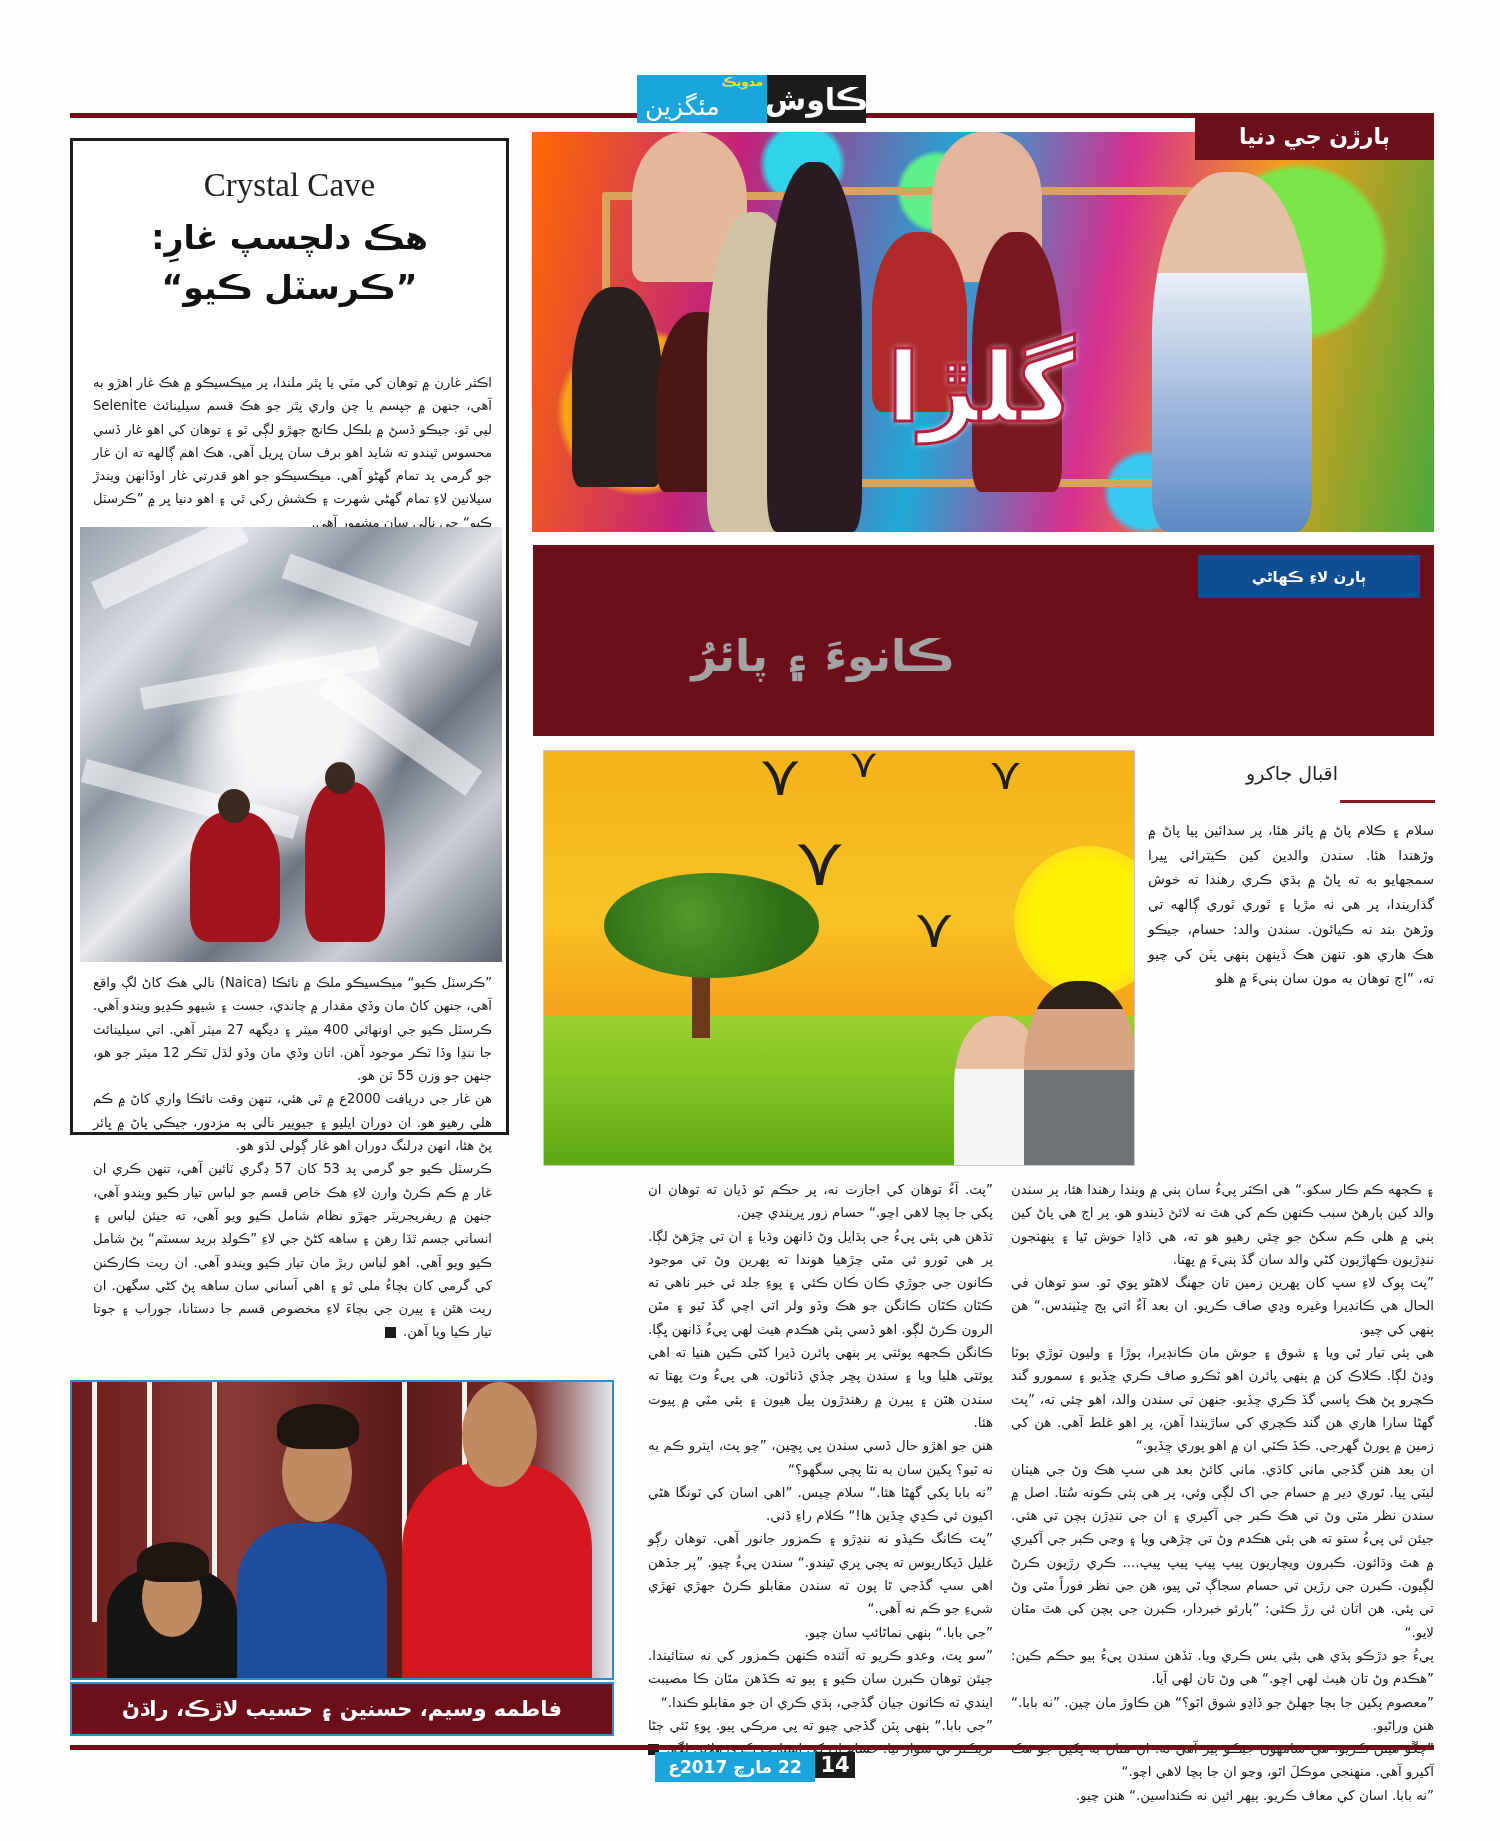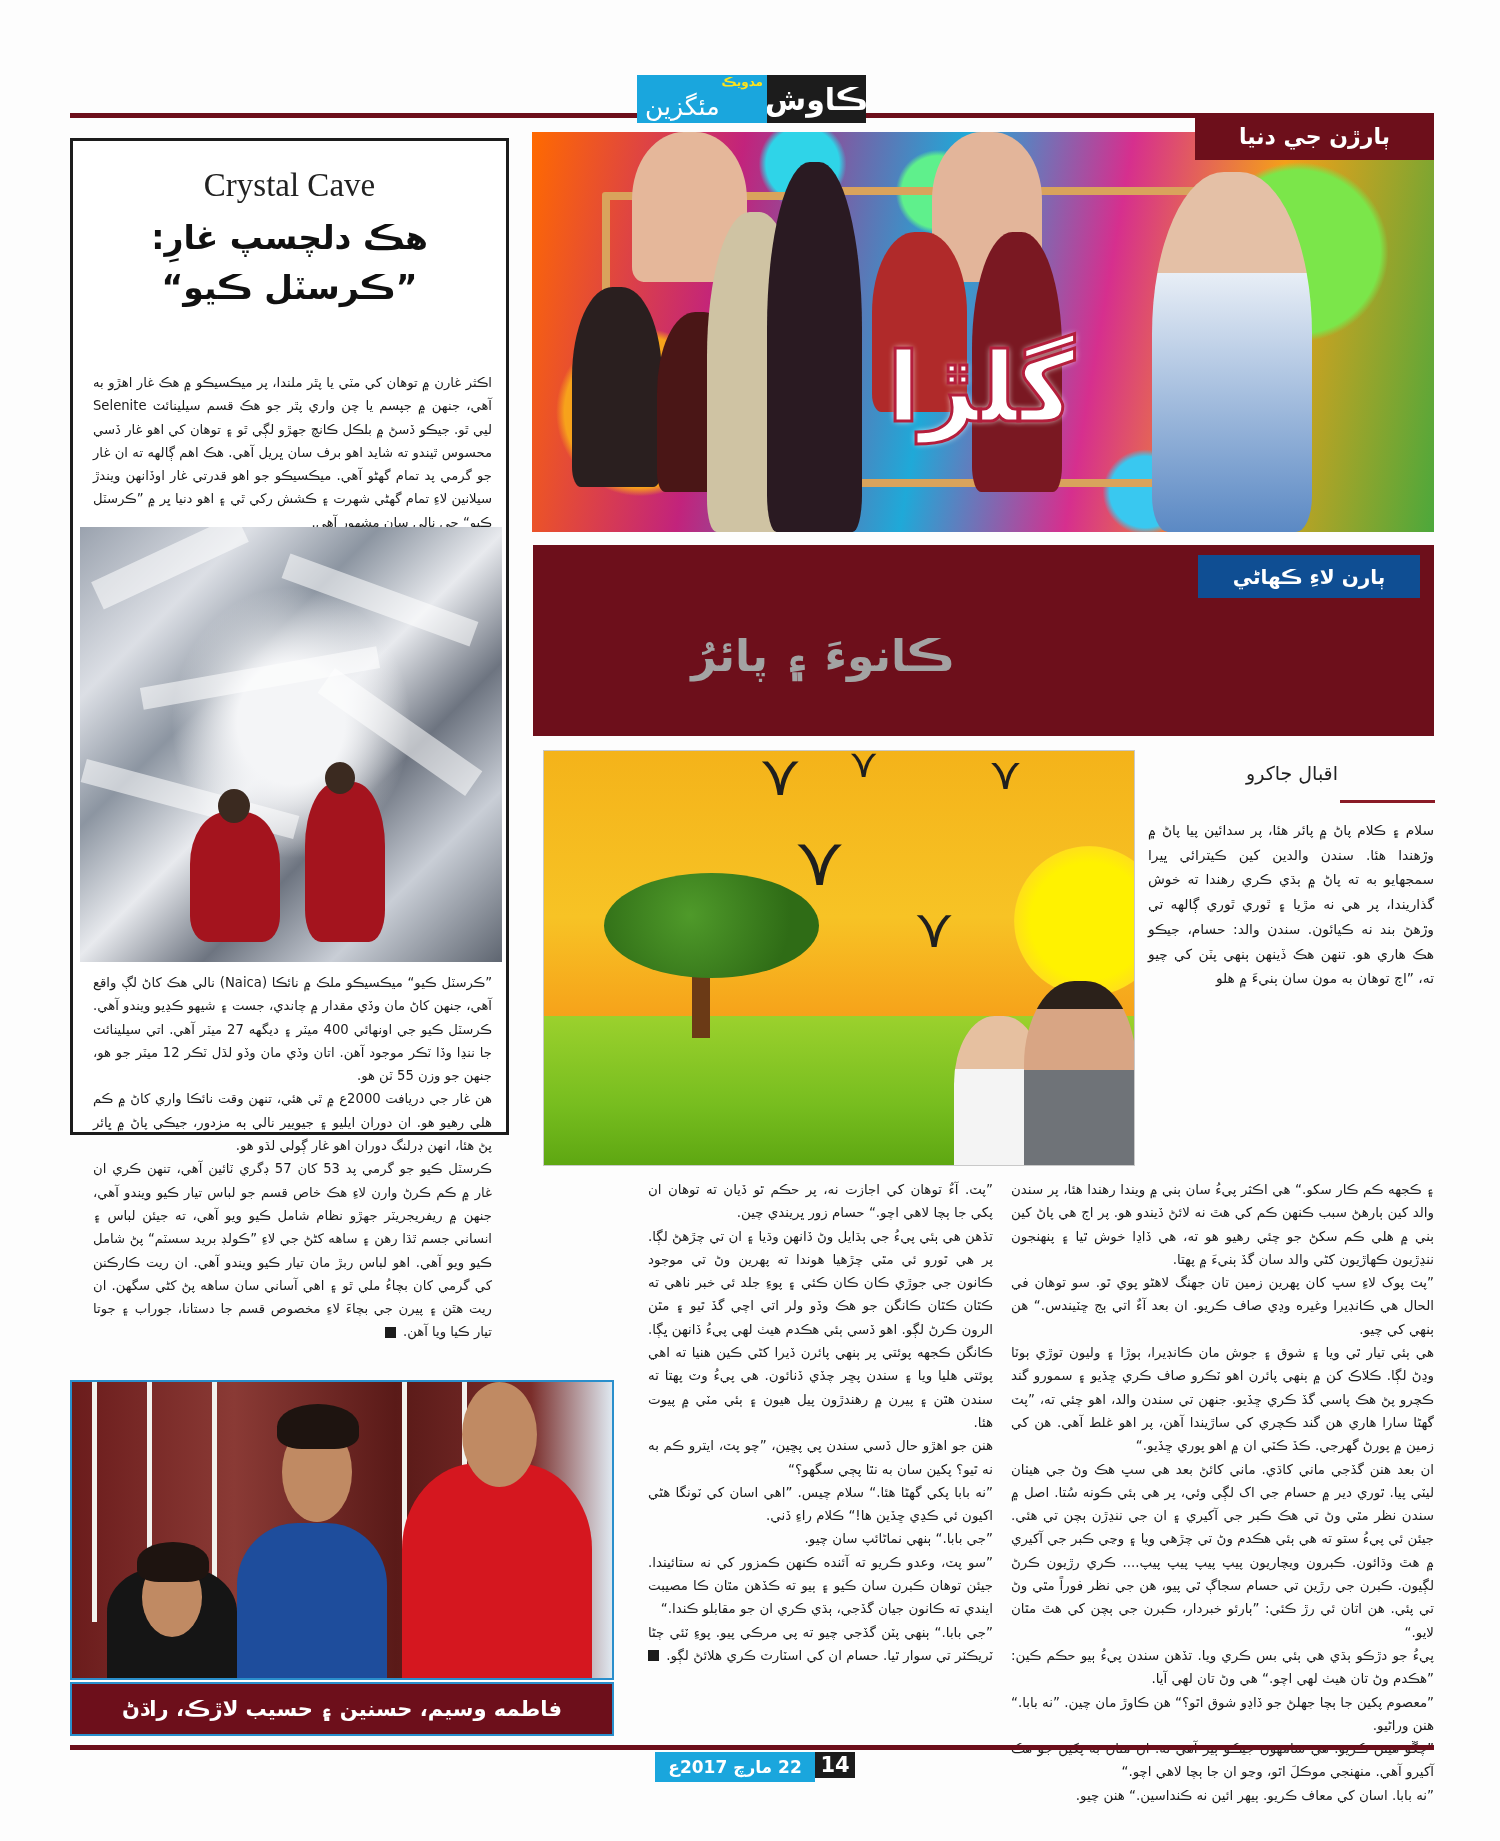--- a/index.html
+++ b/index.html
@@ -58,21 +58,21 @@
   #kids-photo .bar { position: absolute; top: 0; width: 5px; height: 240px; background: #f2f2ee; }
   #kids-photo .child { position: absolute; bottom: 0; border-radius: 40% 40% 0 0; }
   #kids-photo .face { position: absolute; border-radius: 50%; background: #c08a63; }
   #kids-photo .hair { position: absolute; border-radius: 50% 50% 30% 30%; background: #1e1410; }
   #kids-caption { left: 70px; top: 1682px; width: 544px; height: 54px; background: #6d0f1b; border: 2px solid #2a8fcc;
     color: #fff; font-weight: bold; font-size: 21px; display: flex; align-items: center; justify-content: center; }
 
   
   #story-header { left: 533px; top: 545px; width: 901px; height: 191px; background: #6d0f1b; }
   #story-tag { position: absolute; right: 14px; top: 10px; width: 222px; height: 43px; background: #0f4e93; color: #fff;
-    font-weight: bold; font-size: 20px; display: flex; align-items: center; justify-content: center; }
+    font-weight: bold; font-size: 15px; display: flex; align-items: center; justify-content: center; }
   #story-title { position: absolute; left: 140px; top: 66px; width: 300px; text-align: center; color: #a3a3a3; font-weight: bold; font-size: 44px; line-height: 90px; }
 
   
   #illustration { left: 543px; top: 750px; width: 592px; height: 416px; overflow: hidden; border: 1px solid #c9c9c9;
     background: linear-gradient(180deg, #f4b31a 0%, #f7c325 40%, #f6a51b 62%, #f59a1a 70%); }
   #illustration .sun { position: absolute; left: 470px; top: 95px; width: 150px; height: 150px; border-radius: 50%;
     background: radial-gradient(circle, #fff200 0 55%, #ffe01a 70%, rgba(255,220,30,0) 72%); }
   #illustration .ground { position: absolute; left: 0; right: 0; top: 265px; bottom: 0;
     background: linear-gradient(180deg, #9bd12d 0%, #77bd1f 60%, #5ea712 100%); }
   #illustration .trunk { position: absolute; left: 148px; top: 205px; width: 18px; height: 82px; background: #6b3a16; }
@@ -208,20 +208,21 @@
   <p class="body-text">”معصوم پکين جا ٻچا جهلڻ جو ڏاڍو شوق اٿو؟“ هن ڪاوڙ مان چين. ”نه بابا.“ هنن وراڻيو.</p>
   <p class="body-text">”چڱو هيئن ڪريو. هي سامهون جيڪو ٻير آهي نه. ان مٿان به پکين جو هڪ آکيرو آهي. منهنجي موڪلَ اٿو، وڃو ان جا ٻچا لاهي اچو.“</p>
   <p class="body-text">”نه بابا. اسان کي معاف ڪريو. ٻيهر ائين نه ڪنداسين.“ هنن چيو.</p>
 </div>
 
 <div id="col-middle" class="abs col rtl">
   <p class="body-text">”پٽ. آءٌ توهان کي اجازت نه، پر حڪم ٿو ڏيان ته توهان ان پکي جا ٻچا لاهي اچو.“ حسام زور ڀريندي چين.</p>
   <p class="body-text">تڏهن هي ٻئي پيءُ جي ٻڌايل وڻ ڏانهن وڌيا ۽ ان تي چڙهڻ لڳا. پر هي ٿورو ئي مٿي چڙهيا هوندا ته پهرين وڻ تي موجود ڪانون جي جوڙي ڪان ڪان ڪئي ۽ پوءِ جلد ئي خبر ناهي ته ڪٿان ڪٿان ڪانگن جو هڪ وڏو ولر اتي اچي گڏ ٿيو ۽ مٿن الرون ڪرڻ لڳو. اهو ڏسي ٻئي هڪدم هيٺ لهي پيءُ ڏانهن ڀڳا. ڪانگن ڪجهه پوئتي پر ٻنهي پائرن ڏيرا کڻي ڪين هنيا ته اهي پوئتي هليا ويا ۽ سندن پڇر چڏي ڏنائون. هي پيءُ وٽ پهتا ته سندن هٿن ۽ پيرن ۾ رهندڙون پيل هيون ۽ ٻئي مٽي ۾ پيوت هئا.</p>
   <p class="body-text">هنن جو اهڙو حال ڏسي سندن پي پڇين، ”چو پٽ، ايترو ڪم به نه ٿيو؟ پکين سان به نٿا پڄي سگهو؟“</p>
   <p class="body-text">”نه بابا پکي گهڻا هئا.“ سلام چيس. ”اهي اسان کي ٽونگا هڻي اکيون ئي ڪڍي ڇڏين ها!“ ڪلام راءِ ڏني.</p>
+  <p class="body-text">”پٽ ڪانگ ڪيڏو نه ننڍڙو ۽ ڪمزور جانور آهي. توهان رڳو غليل ڏيکاريوس ته پڄي پري ٿيندو.“ سندن پيءُ چيو. ”پر جڏهن اهي سڀ گڏجي ٿا پون ته سندن مقابلو ڪرڻ جهڙي تهڙي شيءِ جو ڪم نه آهي.“</p>
   <p class="body-text">”جي بابا.“ ٻنهي نماڻائپ سان چيو.</p>
   <p class="body-text">”سو پٽ، وعدو ڪريو ته آئنده ڪنهن ڪمزور کي نه ستائيندا. جيئن توهان ڪبرن سان ڪيو ۽ ٻيو ته ڪڏهن مٿان ڪا مصيبت ايندي ته ڪانون جيان گڏجي، ٻڌي ڪري ان جو مقابلو ڪندا.“</p>
   <p class="body-text"><span>”جي بابا.“ ٻنهي پٽن گڏجي چيو ته پي مرڪي پيو. پوءِ ٽئي ڄڻا ٽريڪٽر تي سوار ٿيا. حسام ان کي اسٽارٽ ڪري هلائڻ لڳو.</span> <span class="end-mark"></span></p>
 </div>
 
 <div id="bottom-rule" class="abs"></div>
 <div id="footer-date" class="abs rtl">22 مارچ 2017ع</div>
 <div id="footer-page" class="abs">14</div>
 
 </body></html>

